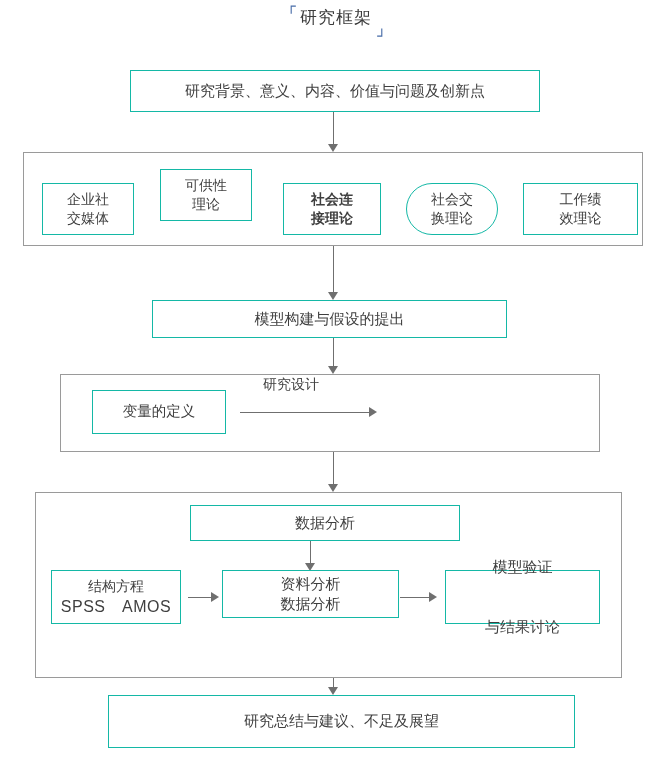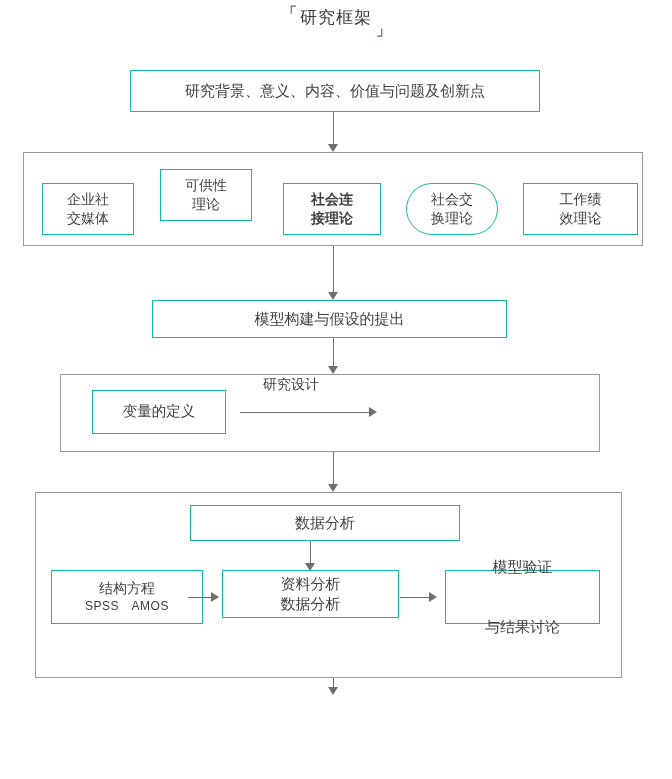--- a/index.html
+++ b/index.html
@@ -75,21 +75,21 @@
     line-height: 1.35;
   }
   .lat-label {
     position: absolute;
     font-size: 14px;
     color: #3f3f3f;
     white-space: nowrap;
     text-align: right;
   }
   .sub-line {
-    font-size: 12px;
+    font-size: 16px;
     letter-spacing: 0.5px;
   }
 
   
   .v-arrow {
     position: absolute;
     width: 11px;
   }
   .v-arrow .shaft {
     position: absolute;
@@ -200,21 +200,21 @@
 
   <div class="box" style="left:190px; top:505px; width:270px; height:36px;">
     <span>数据分析</span>
   </div>
 
   <div class="v-arrow" style="left:305px; top:541px; height:30px;">
     <div class="shaft" style="height:22px;"></div>
     <div class="head"></div>
   </div>
 
-  <div class="box small-box stack" style="left:51px; top:570px; width:152px; height:54px;">
+  <div class="box small-box stack" style="left:51px; top:570px; width:130px; height:54px;">
     <span>结构方程</span>
     <span class="sub-line">SPSS　AMOS</span>
   </div>
 
   <div class="h-line" style="left:188px; top:597px; width:24px;"></div>
   <div class="h-arrow-head" style="left:211px; top:592px;"></div>
 
   <div class="box small-box stack" style="left:222px; top:570px; width:177px; height:48px; font-size:15px;">
     <span>资料分析</span>
     <span>数据分析</span>
@@ -226,14 +226,17 @@
   <div class="box small-box stack" style="left:445px; top:570px; width:155px; height:54px; font-size:15px;gap:40px;">
     <span>模型验证</span>
     <span>与结果讨论</span>
   </div>
 
   <div class="v-arrow" style="left:328px; top:678px; height:17px;">
     <div class="shaft" style="height:9px;"></div>
     <div class="head"></div>
   </div>
 
+  <div class="box" style="left:108px; top:695px; width:467px; height:53px;">
+    <span>研究总结与建议、不足及展望</span>
+  </div>
 
 </div>
 
 </body></html>

